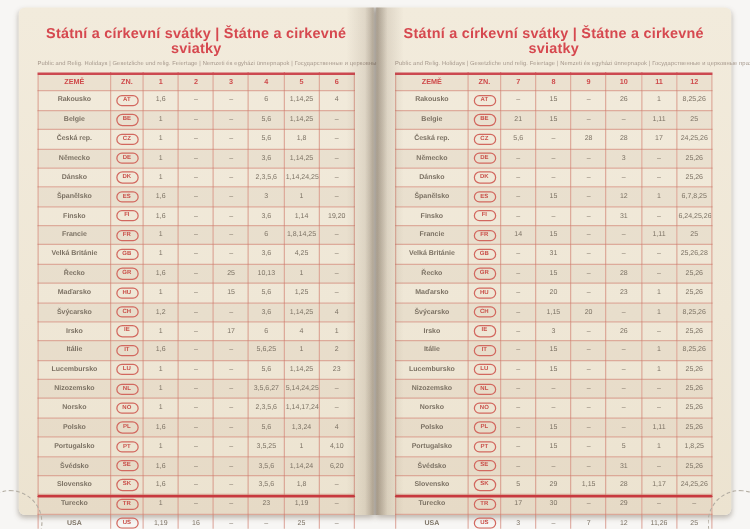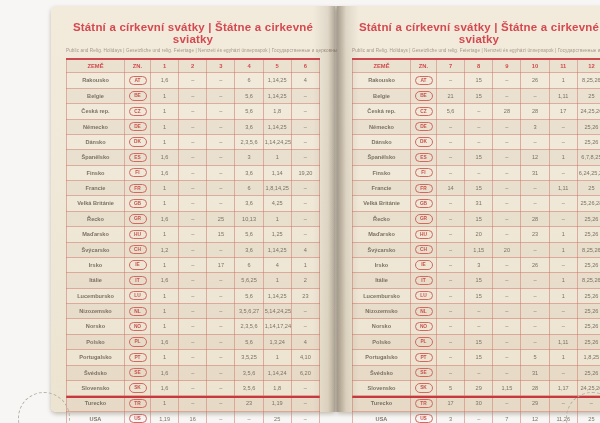--- a/index.html
+++ b/index.html
@@ -2,21 +2,21 @@
 <html><head>
 <meta charset="utf-8">
 <style>
   html,body{margin:0;padding:0;}
   body{
     width:600px;height:423px;overflow:hidden;position:relative;
     background:#f7f6f4;
     font-family:"Liberation Sans","DejaVu Sans",sans-serif;
     -webkit-font-smoothing:antialiased;
   }
-  .photo{position:absolute;inset:0;margin-left:36px;}
+  .photo{position:absolute;inset:0;}
   .page{
     position:absolute;top:6px;height:406px;width:284px;
     background:linear-gradient(180deg,#f2ebdc 0%,#efe7d6 60%,#ece3d0 100%);
     box-shadow:0 2px 4px rgba(90,75,55,.35);
   }
   .page.left{left:15px;border-radius:5px 1px 1px 5px;}
   .page.right{left:301px;border-radius:1px 5px 5px 1px;}
   .page.left::after{
     content:"";position:absolute;top:0;right:0;width:22px;height:100%;
     background:linear-gradient(90deg,rgba(90,70,50,0) 0%,rgba(90,70,50,.18) 100%);

